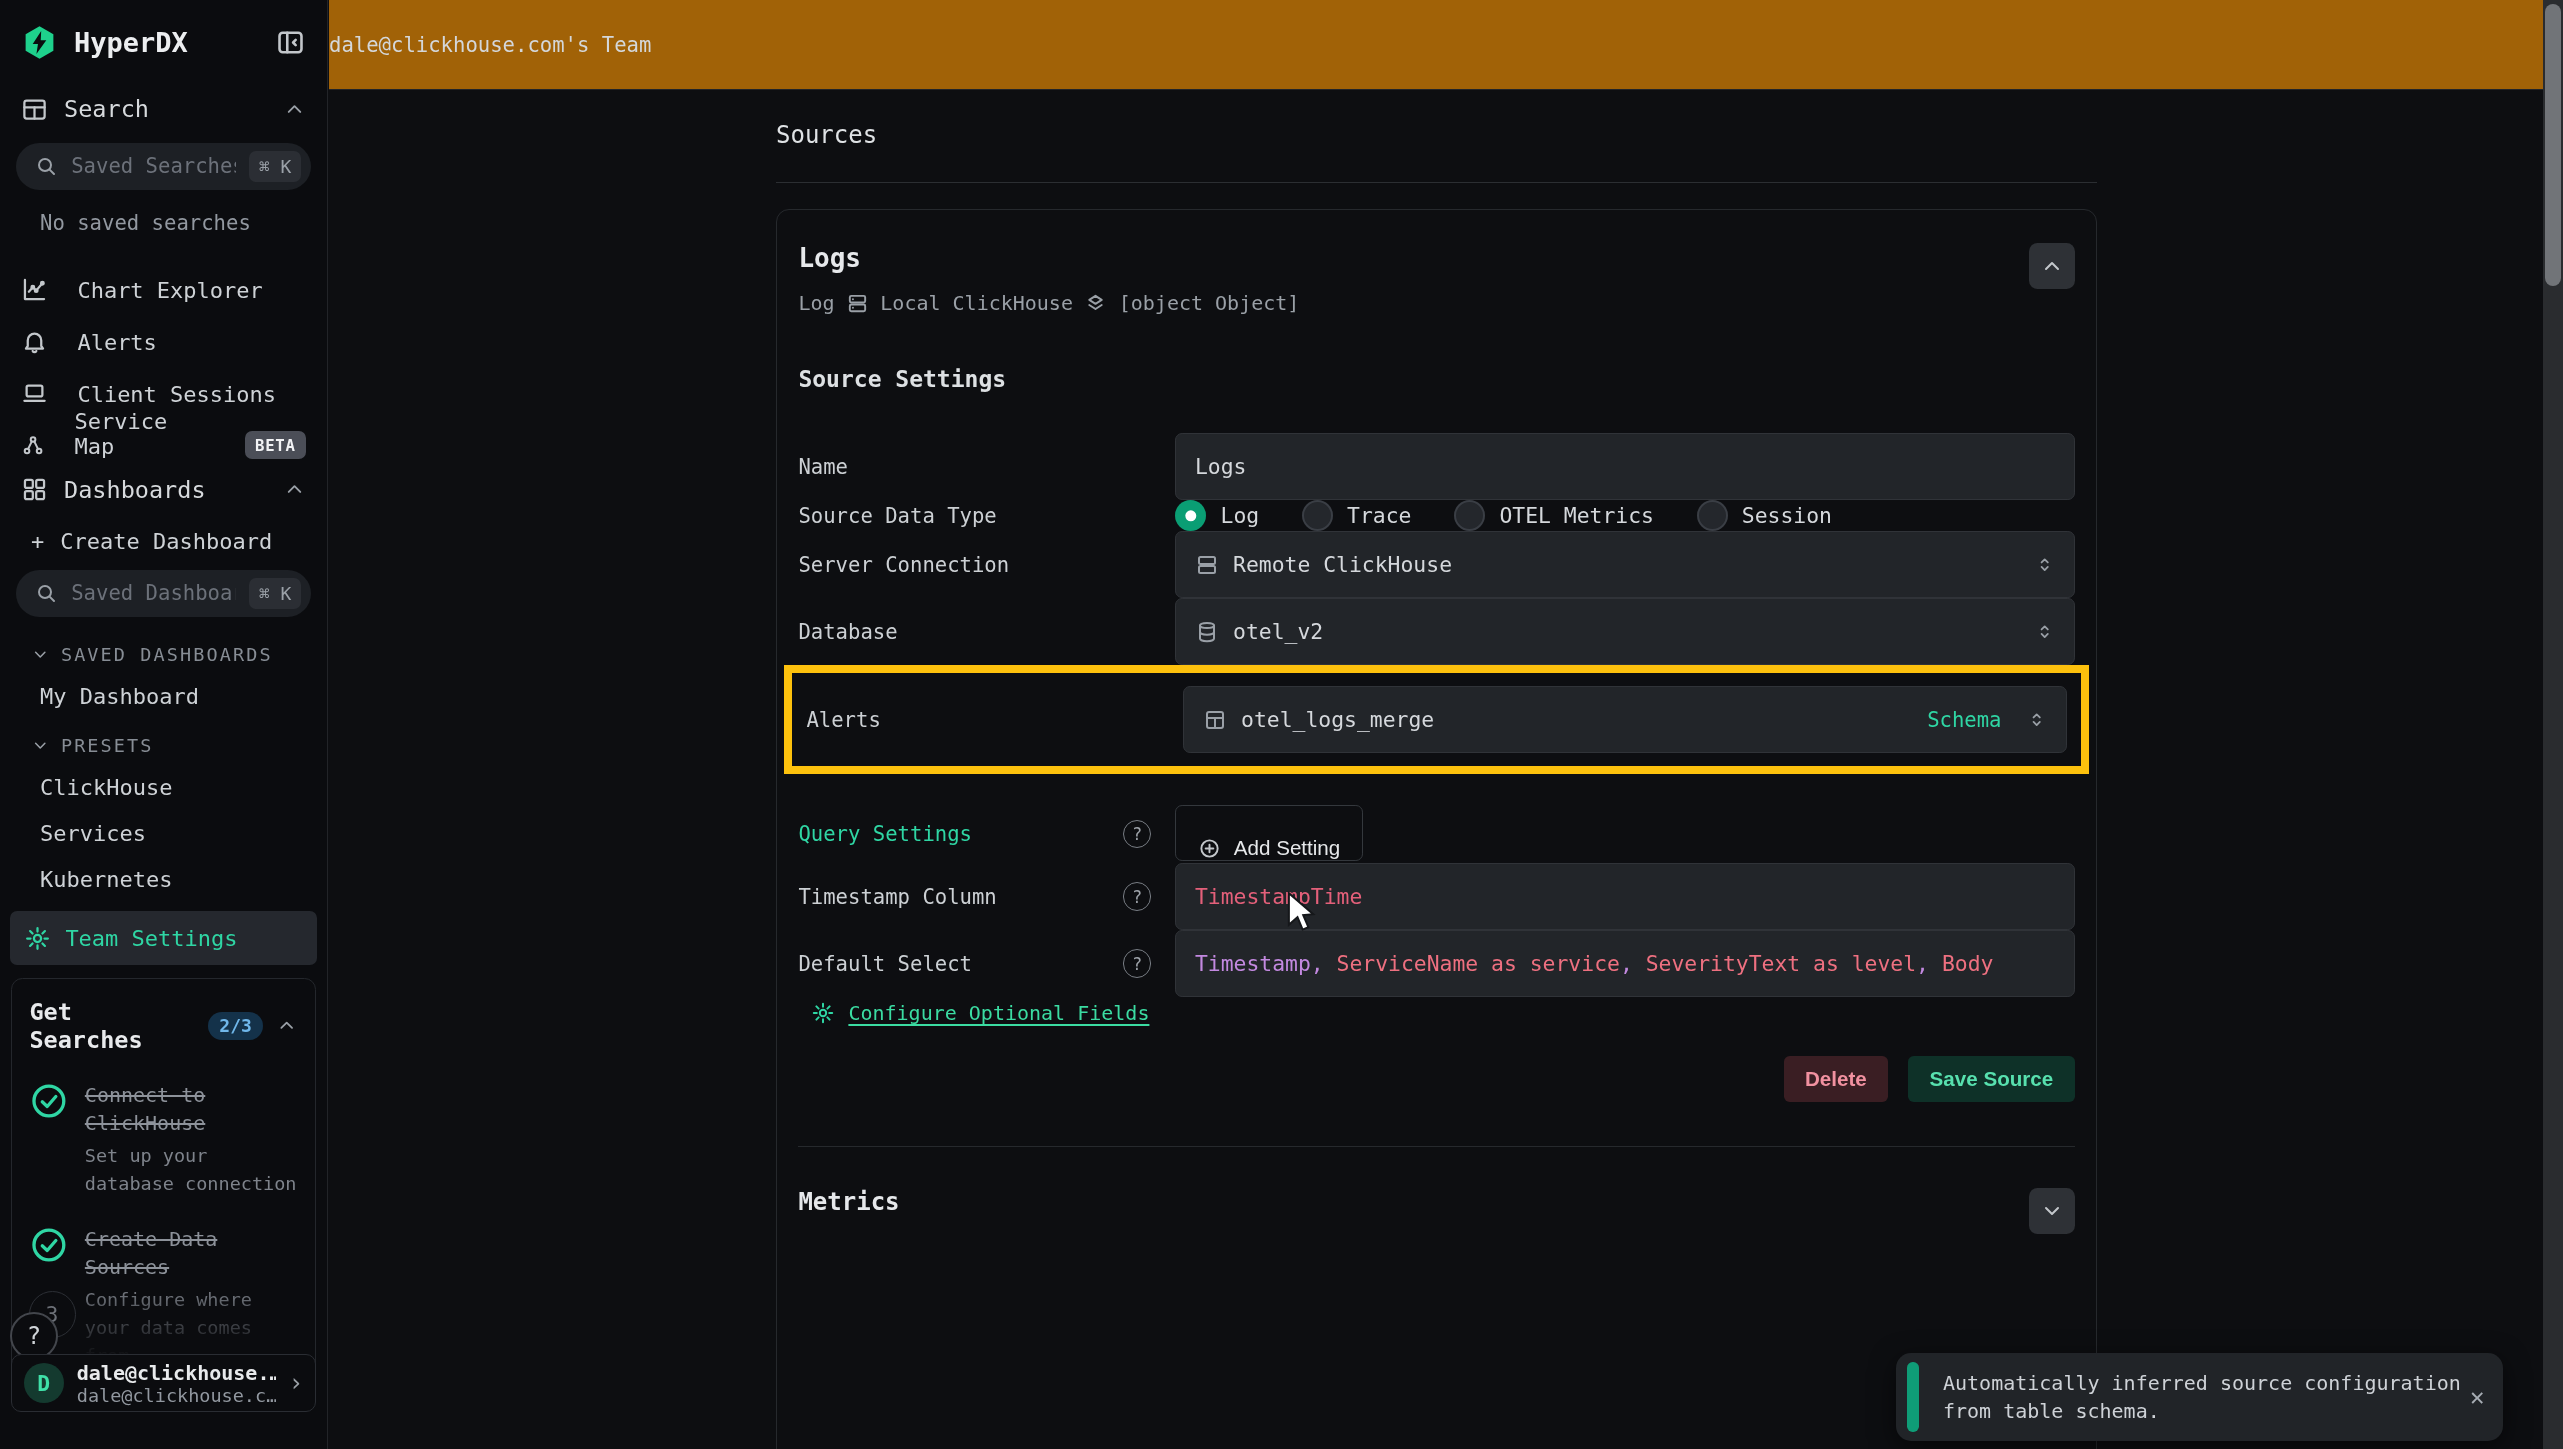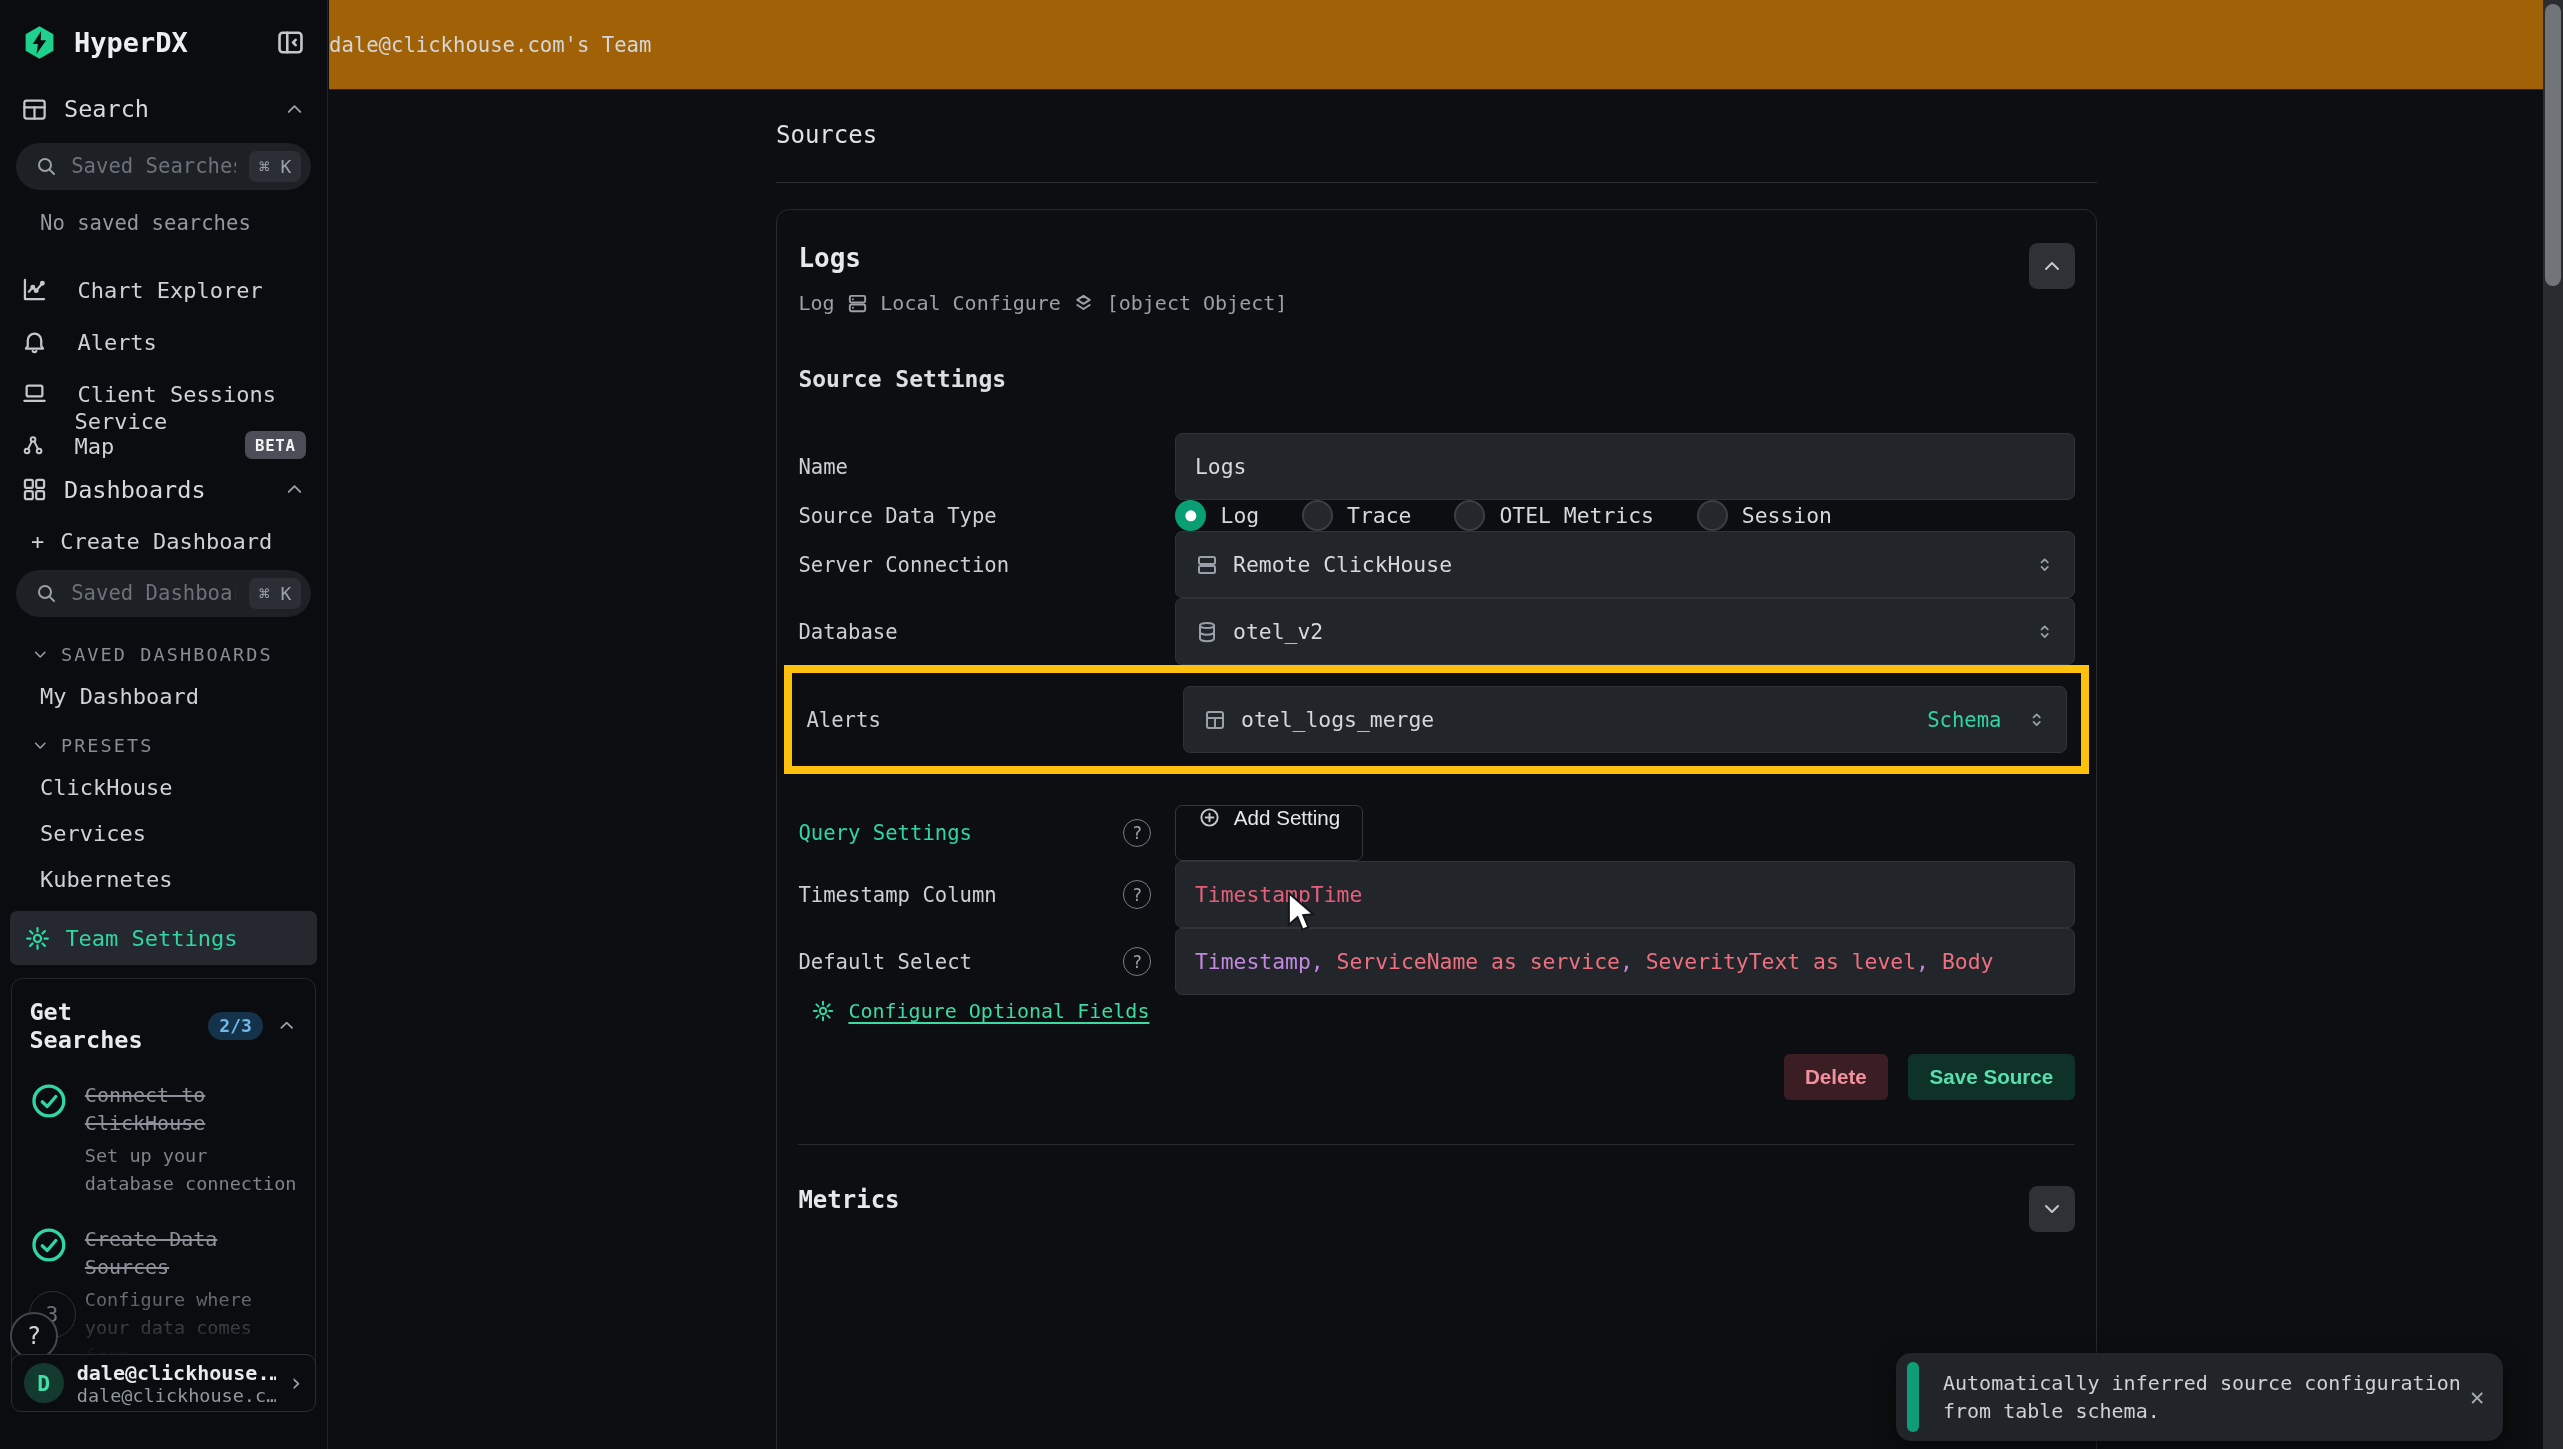--- a/index.html
+++ b/index.html
@@ -71,21 +71,21 @@
   .select .updn{margin-left:auto}
   .schema{color:#2fd6a4;font-size:20.6px;margin-left:auto}
   .schema + .updn{margin-left:10px}
   .radio-row{display:flex;align-items:center;gap:14.2px}
   .radio{width:31px;height:31px;border-radius:50%;flex-shrink:0;position:relative}
   .radio.sel{background:#0a9e74}
   .radio.sel::after{content:"";position:absolute;left:50%;top:50%;width:11.4px;height:11.4px;border-radius:50%;background:#fff;transform:translate(-50%,-50%)}
   .radio.unsel{background:#24272c;border:2.1px solid #3a3e45}
   .rlabel{font-size:21.4px;color:#d5d8dc;margin-right:28.5px}
   .highlight{margin:0 -14.2px 31px;border:8.5px solid #fdc10d;padding:13px 14.2px;display:flex;align-items:center}
-  .add-btn{display:inline-flex;align-items:flex-start;gap:13px;height:56px;padding:0 21.4px;border:1.4px solid #34383d;border-radius:7.1px;font-size:20.6px;color:#e6e8ea;background:transparent}
+  .add-btn{display:inline-flex;align-items:flex-end;gap:13px;height:56px;padding:0 21.4px;border:1.4px solid #34383d;border-radius:7.1px;font-size:20.6px;color:#e6e8ea;background:transparent}
   .ts-val{color:#e4607a}
   .cfg-row{display:flex;align-items:center;gap:13px;margin:4.3px 0 18.5px 13px}
   .cfg-link{font-size:20px;color:#3bdca2;text-decoration:underline;text-underline-offset:4.3px}
   .btns{display:flex;justify-content:flex-end;gap:20px;margin-top:31px}
   .btn{height:46px;padding:0 21.4px;border-radius:5.7px;font-size:20.6px;font-weight:bold;display:flex;align-items:center;border:none}
   .btn-delete{background:#3a1e23;color:#f191a0}
   .btn-save{background:#0e3128;color:#57e0ae}
   .divider{border-top:1.4px solid #26292d;margin-top:44px}
   .sec{margin-top:41px;display:flex;align-items:flex-start}
   .sec-left{flex:1}
@@ -306,21 +306,21 @@
         <div class="ch-left">
           <div class="src-title">Logs</div>
           <div class="src-sub">
             <span>Log</span>
             <svg width="23" height="23" viewBox="0 0 24 24" class="ic ic-dim">
                 <rect x="4" y="4" width="16" height="7" rx="1.5"></rect>
                 <rect x="4" y="13" width="16" height="7" rx="1.5"></rect>
                 <line x1="7.2" y1="7.5" x2="7.3" y2="7.5"></line>
                 <line x1="7.2" y1="16.5" x2="7.3" y2="16.5"></line>
               </svg>
-            <span>Local Configure</span>
+            <span>Local ClickHouse</span>
             <svg width="23" height="23" viewBox="0 0 24 24" class="ic ic-dim">
                 <path d="M12 4l6.5 4.2L12 12.4 5.5 8.2z"></path>
                 <path d="M5.5 13.5L12 17.7l6.5-4.2"></path>
               </svg>
             <span>[object Object]</span>
           </div>
         </div>
         <div class="sq-btn ctr">
           <svg width="24" height="24" viewBox="0 0 24 24" class="ic">
               <polyline points="6 15 12 9 18 15"></polyline>

